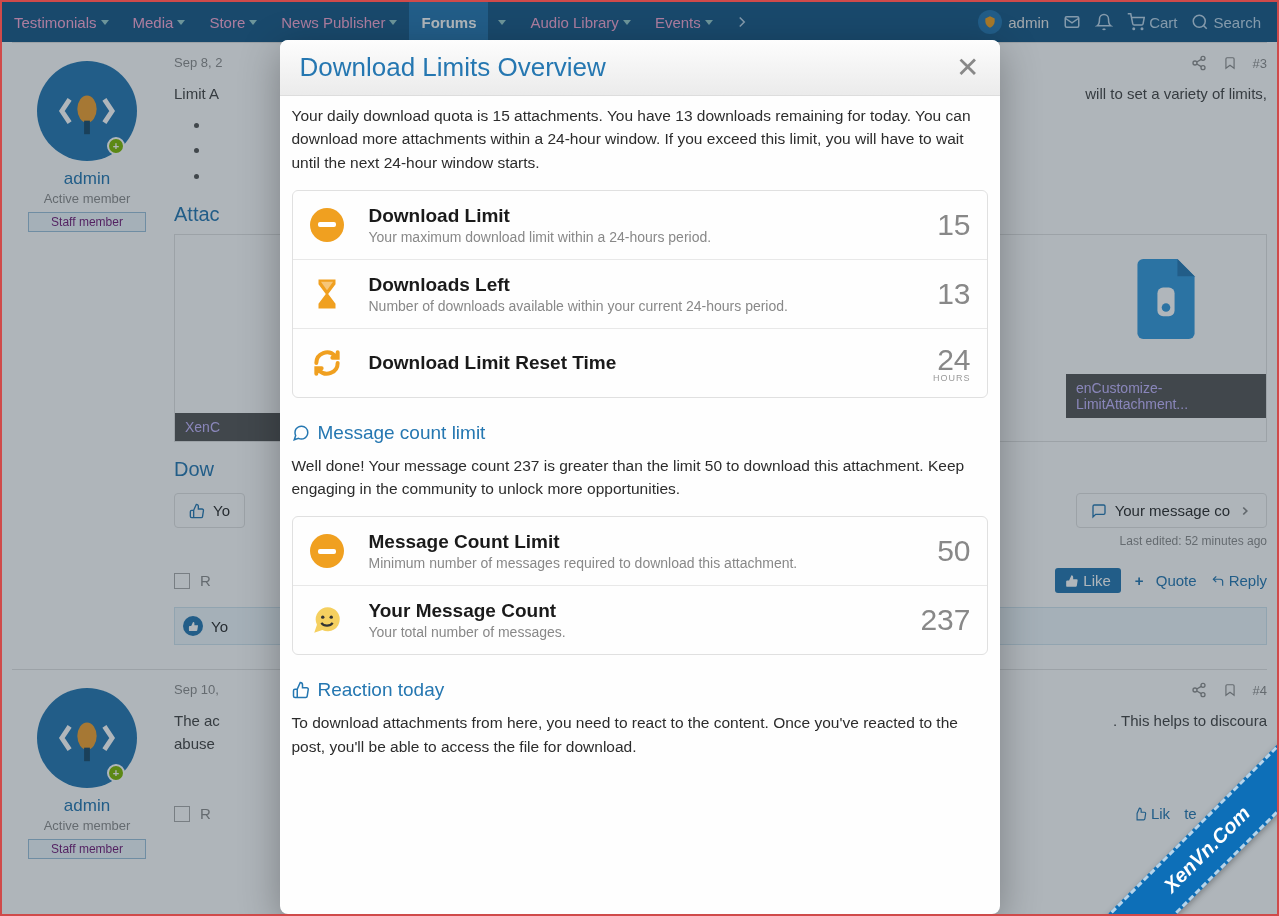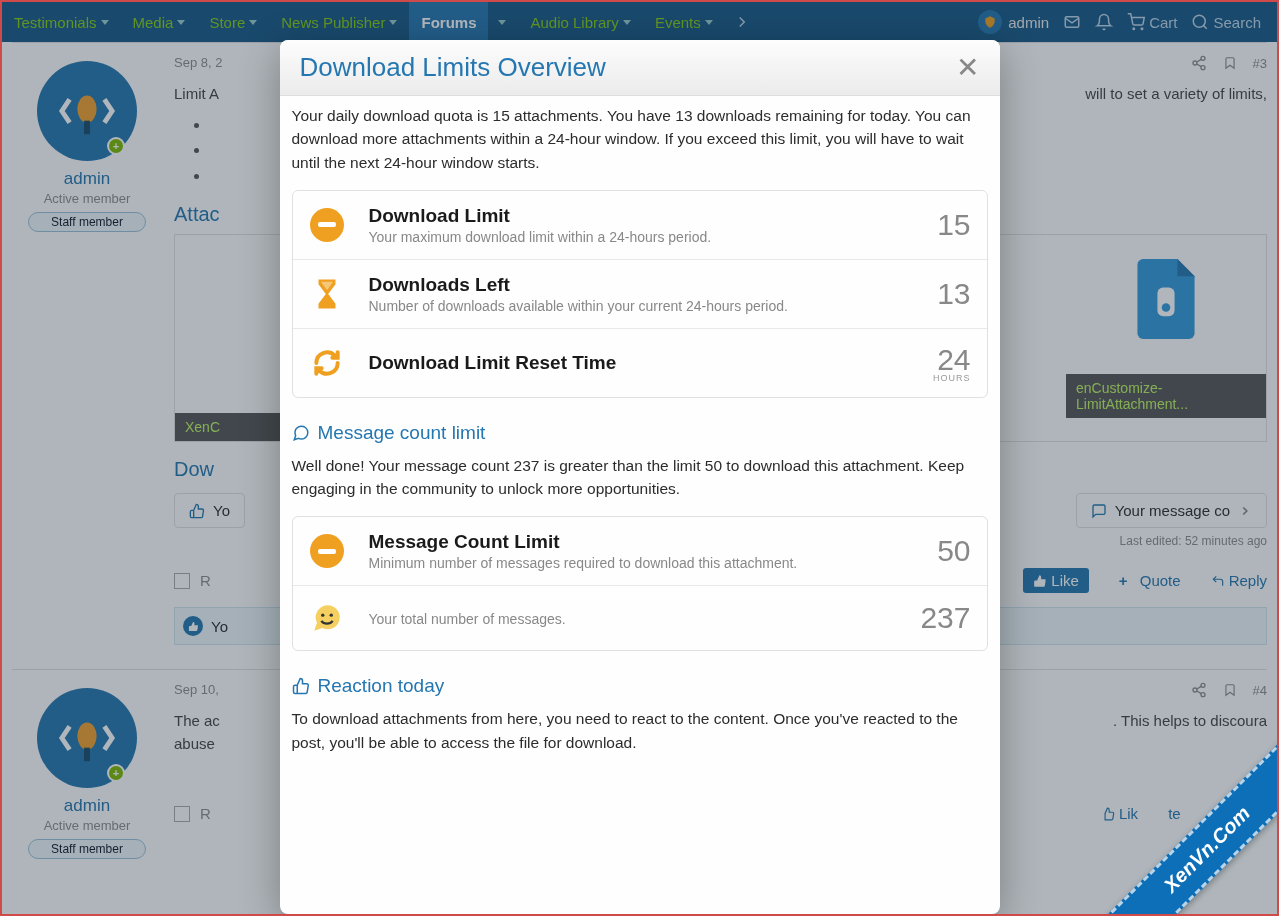--- a/index.html
+++ b/index.html
@@ -1,49 +1,49 @@
 <!DOCTYPE html>
 <html><head>
 <meta charset="utf-8">
 <style>
 * { margin: 0; padding: 0; box-sizing: border-box; }
 body { font-family: 'Segoe UI', Arial, sans-serif; background: #fefefe; color: #2c2c2c; font-size: 15px; position: relative; width: 1279px; height: 916px; overflow: hidden; border: 2px solid #d04a4a; }
 
 
 .topnav { background: #185886; height: 40px; display: flex; align-items: stretch; color: #bcd5e8; position: relative; }
 .topnav-left { display: flex; align-items: stretch; flex: 1; overflow: hidden; }
-.nav-item { display: flex; align-items: center; padding: 0 12px; color: #84cc16; cursor: pointer; font-size: 15px; white-space: nowrap; }
+.nav-item { display: flex; align-items: center; padding: 0 12px; color: #f9a8d4; cursor: pointer; font-size: 15px; white-space: nowrap; }
 .nav-item.active { background: #2577b1; color: #fff; font-weight: bold; }
 .nav-caret { width: 0; height: 0; border-left: 4px solid transparent; border-right: 4px solid transparent; border-top: 5px solid #9cc; margin-left: 4px; }
 .nav-arrow-right { padding: 0 8px; display: flex; align-items: center; }
 .topnav-right { display: flex; align-items: center; gap: 14px; padding: 0 16px; }
 .admin-badge { display: flex; align-items: center; gap: 6px; color: #e8e8e8; }
 .admin-av { width: 24px; height: 24px; border-radius: 50%; background: #2577b1; display: flex; align-items: center; justify-content: center; }
 .nav-icon { width: 18px; height: 18px; stroke: #bcd5e8; fill: none; stroke-width: 2; }
 
 
 .page { position: absolute; top: 40px; left: 0; right: 0; bottom: 0; background: #fefefe; padding: 0 10px; overflow: hidden; }
 .post { display: flex; border-top: 1px solid #e0e0e0; }
 .post-user { width: 150px; text-align: center; padding: 18px 8px; }
 .avatar-lg { width: 100px; height: 100px; border-radius: 50%; background: #2577b1; margin: 0 auto 8px; position: relative; display:flex; align-items:center; justify-content:center; }
 .avatar-lg svg { width: 58px; height: 58px; }
 .online-dot { position: absolute; bottom: 6px; left: 70px; width: 18px; height: 18px; background: #7fb900; border-radius: 50%; border: 2px solid #fff; display:flex; align-items:center; justify-content:center; color:#fff; font-size:11px; font-weight:bold;}
 .user-name { color: #2577b1; font-weight: 500; font-size: 17px; }
 .user-title { color: #8c8c8c; font-size: 13px; margin-top: 2px; }
-.staff-badge { display: inline-block; background: #eef6fb; border: 1px solid #9cc1da; color: #0f172a; font-size: 12px; padding: 2px 22px; margin-top: 6px; border-radius: 10px; }
+.staff-badge { display: inline-block; background: #eef6fb; border: 1px solid #9cc1da; color: #701a75; font-size: 12px; padding: 2px 22px; margin-top: 6px; border-radius: 0; }
 .post-body { flex: 1; padding: 12px 0 12px 12px; position: relative; }
 .post-meta { display: flex; justify-content: space-between; color: #8c8c8c; font-size: 13px; margin-bottom: 12px; }
 .post-meta-right { display: flex; align-items: center; gap: 16px; }
 .post-text { color: #444; line-height: 1.5; }
 .section-head { color: #2577b1; font-size: 20px; margin-top: 16px; }
 .pill { background: #fefefe; border: 1px solid #e0e0e0; padding: 8px 14px; border-radius: 4px; display: inline-flex; align-items: center; gap: 8px; margin-top: 12px; }
-.attach-strip { background: #555; color: #bef264; padding: 6px 10px; font-size: 14px; margin-top: 8px; }
+.attach-strip { background: #555; color: #c4b5fd; padding: 6px 10px; font-size: 14px; margin-top: 8px; }
 .zip-icon-box { text-align: center; padding: 24px; }
 .post-actions { display: flex; justify-content: space-between; align-items: center; margin-top: 20px; color: #8c8c8c; }
-.actions-right { display: flex; gap: 30px; align-items: center; }
+.actions-right { display: flex; gap: 14px; align-items: center; }
 .like-btn { color: #2577b1; display: inline-flex; align-items: center; gap: 4px; cursor: pointer; }
 .like-btn.filled { background: #2577b1; color: #fff; padding: 4px 10px; border-radius: 3px; }
 .last-edited { text-align: right; color: #8c8c8c; font-size: 12px; margin-top: 6px; }
 .react-bar { background: #eef6fb; border: 1px solid #d0e3ef; padding: 8px; margin-top: 14px; display: flex; align-items: center; gap: 8px; }
 .react-circle { width: 20px; height: 20px; border-radius: 50%; background: #2577b1; display: inline-flex; align-items: center; justify-content: center; }
 .checkbox { width: 16px; height: 16px; border: 1px solid #aaa; display: inline-block; }
 
 
 .overlay { position: absolute; inset: 0; background: rgba(30, 45, 60, 0.35); display: flex; justify-content: center; z-index: 50; }
 .modal { width: 720px; background: #fefefe; margin-top: 38px; border-radius: 8px; box-shadow: 0 10px 40px rgba(0,0,0,0.3); max-height: 878px; overflow: hidden; display: flex; flex-direction: column; }
@@ -403,20 +403,21 @@
         <div class="stat-row">
           <div class="stat-icon">
               <svg width="34" height="34" viewBox="0 0 24 24">
                 <path d="M21 11.5a8.5 8.5 0 01-12.3 7.6L3 21l1.9-5.7A8.5 8.5 0 1121 11.5z" fill="#f5d060"></path>
                 <circle cx="9" cy="10" r="1.2" fill="#333"></circle>
                 <circle cx="15" cy="10" r="1.2" fill="#333"></circle>
                 <path d="M8 14c1 1.5 2.5 2 4 2s3-.5 4-2" stroke="#333" stroke-width="1.5" fill="none"></path>
               </svg>
             </div>
           <div class="stat-info">
+              <div class="stat-label">Your Message Count</div>
               <div class="stat-sub">Your total number of messages.</div>
             </div>
           <div class="stat-value">237</div>
         </div>
       </div>
 
       <div class="section-title">
         <svg viewBox="0 0 24 24">
             <path d="M14 9V5a3 3 0 00-3-3l-4 9v11h11.28a2 2 0 002-1.7l1.38-9a2 2 0 00-2-2.3zM7 22H4a2 2 0 01-2-2v-7a2 2 0 012-2h3" stroke="#2577b1" stroke-width="2" fill="none"></path>
           </svg>

